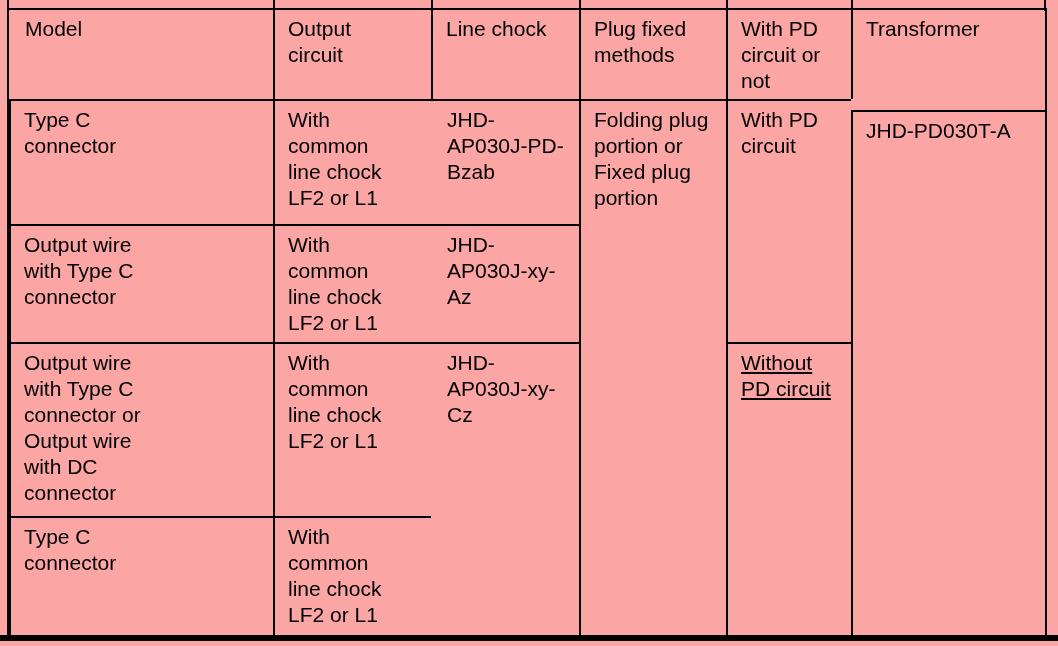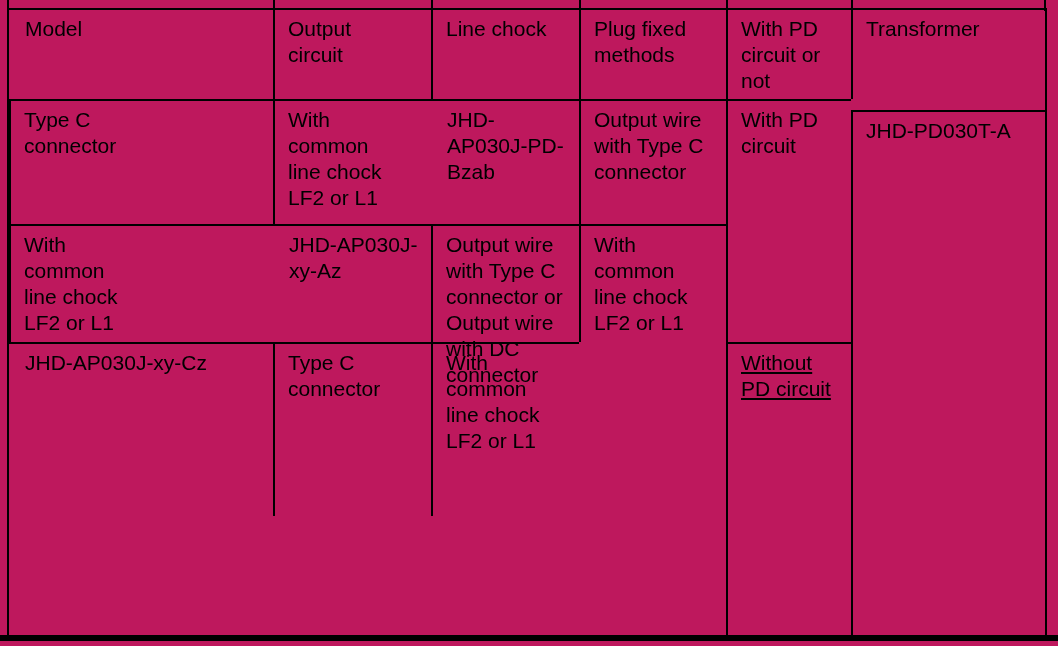--- a/index.html
+++ b/index.html
@@ -4,21 +4,21 @@
 <style>
   html, body {
     margin: 0;
     padding: 0;
     background: #ffffff;
   }
   #page {
     position: relative;
     width: 1058px;
     height: 646px;
-    background: #be185d;
+    background: #fca5a5;
     overflow: hidden;
     font-family: "Liberation Sans", "DejaVu Sans", sans-serif;
     color: #000000;
   }
   
   .tbl {
     position: absolute;
     left: 7px;
     top: 8px;
     display: grid;
@@ -80,20 +80,24 @@
 not</div>
     <div class="cell hdr">Transformer</div>
 
     <div class="cell">Type C
 connector</div>
     <div class="cell">With
 common
 line chock
 LF2 or L1</div>
 
+    <div class="cell plug">Folding plug
+portion or
+Fixed plug
+portion</div>
     <div class="cell pdtop">With PD
 circuit</div>
     <div class="cell xfmr">JHD-PD030T-A</div>
 
     <div class="cell first-col">JHD-AP030J-PD-Bzab</div>
     <div class="cell">Output wire
 with Type C
 connector</div>
     <div class="cell">With
 common

